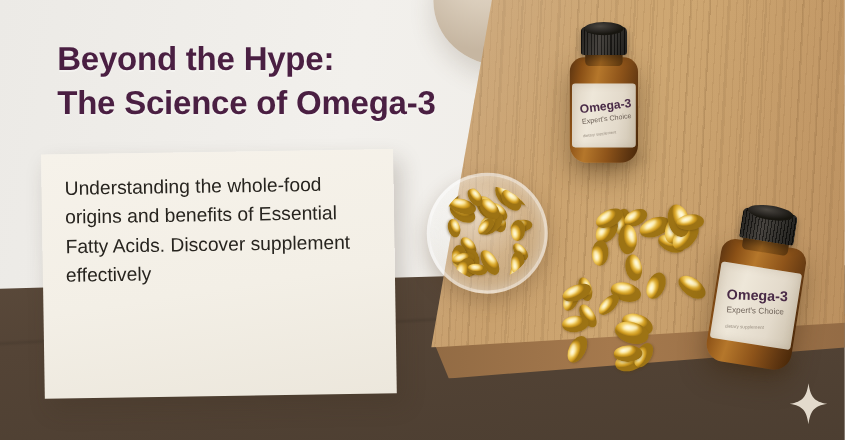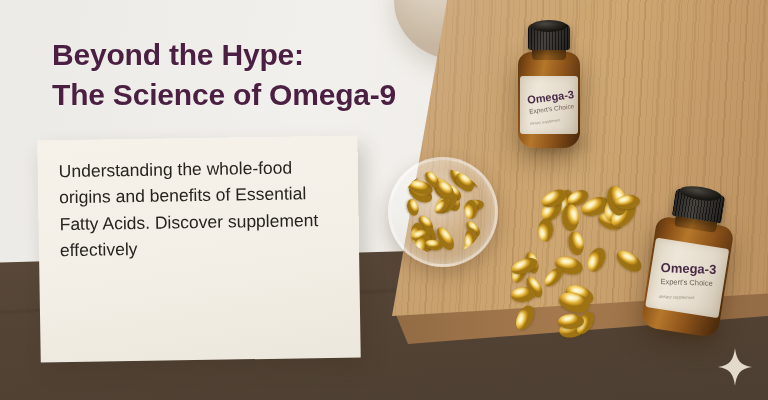--- a/index.html
+++ b/index.html
@@ -395,21 +395,21 @@
       <div class="bt-cap-top" style="left:4px; top:-5px; width:42px; height:13px;"></div>
     </div>
     <div class="bt-label" style="left:8px; top:52px; width:74px; height:70px; border-radius:3px;">
       <div class="bt-label-title" style="left:9px; top:18px; font-size:13px; transform:rotate(-7deg);">Omega-3</div>
       <div class="bt-label-sub" style="left:11px; top:35px; font-size:7.5px; transform:rotate(-7deg);">Expert's Choice</div>
       <div class="bt-label-fine" style="left:12px; top:53px; font-size:4.2px; transform:rotate(-7deg);">dietary supplement</div>
     </div>
   </div>
 
   <div class="headline">Beyond the Hype:
-The Science of Omega-9</div>
+The Science of Omega-3</div>
 
   <div class="body-card">
     <div class="body-text">Understanding the whole-food origins and benefits of Essential Fatty Acids. Discover supplement effectively</div>
   </div>
 
   <div class="sparkle">
     <svg viewBox="0 0 40 44" xmlns="http://www.w3.org/2000/svg" aria-hidden="true">
       <path d="M20 0 C22 14 26 20 40 22 C26 24 22 30 20 44 C18 30 14 24 0 22 C14 20 18 14 20 0 Z" fill="#EFE6D8" opacity="0.93"></path>
     </svg>
   </div>

